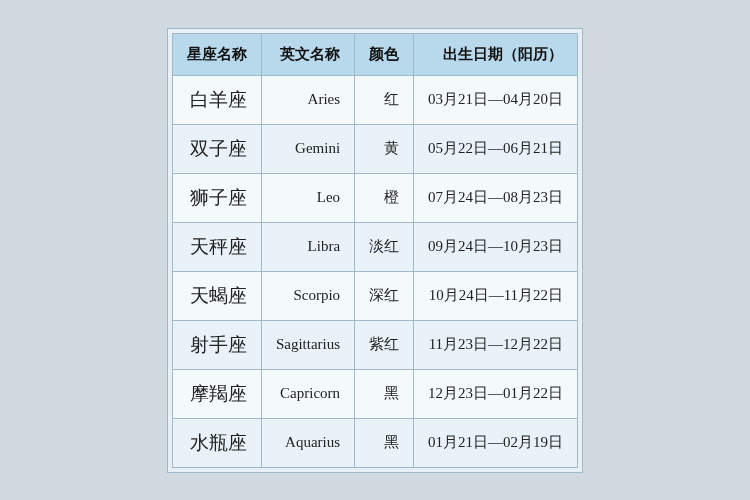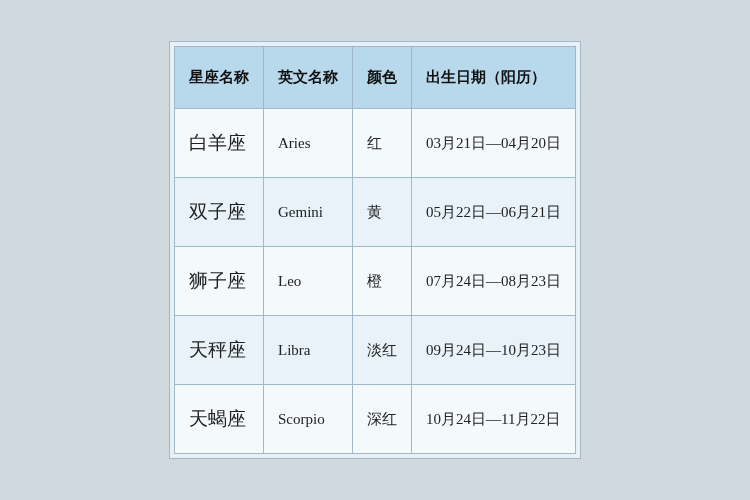--- a/index.html
+++ b/index.html
@@ -24,22 +24,22 @@
       padding: 4px;
     }
 
     table {
       border-collapse: collapse;
       background-color: #f0f6fa;
     }
 
     th, td {
       border: 1px solid #a0b8c8;
-      padding: 21px 14px;
-      text-align: left;
+      padding: 11px 14px;
+      text-align: right;
       font-size: 15px;
       color: #222;
       white-space: nowrap;
     }
 
     th {
       background-color: #b8d8ec;
       font-weight: bold;
       color: #111;
     }
@@ -97,15 +97,33 @@
           <td>Libra</td>
           <td>淡红</td>
           <td>09月24日—10月23日</td>
         </tr>
         <tr>
           <td>天蝎座</td>
           <td>Scorpio</td>
           <td>深红</td>
           <td>10月24日—11月22日</td>
         </tr>
+        <tr>
+          <td>射手座</td>
+          <td>Sagittarius</td>
+          <td>紫红</td>
+          <td>11月23日—12月22日</td>
+        </tr>
+        <tr>
+          <td>摩羯座</td>
+          <td>Capricorn</td>
+          <td>黑</td>
+          <td>12月23日—01月22日</td>
+        </tr>
+        <tr>
+          <td>水瓶座</td>
+          <td>Aquarius</td>
+          <td>黑</td>
+          <td>01月21日—02月19日</td>
+        </tr>
       </tbody>
   </table>
 </div>
 
 </body></html>

